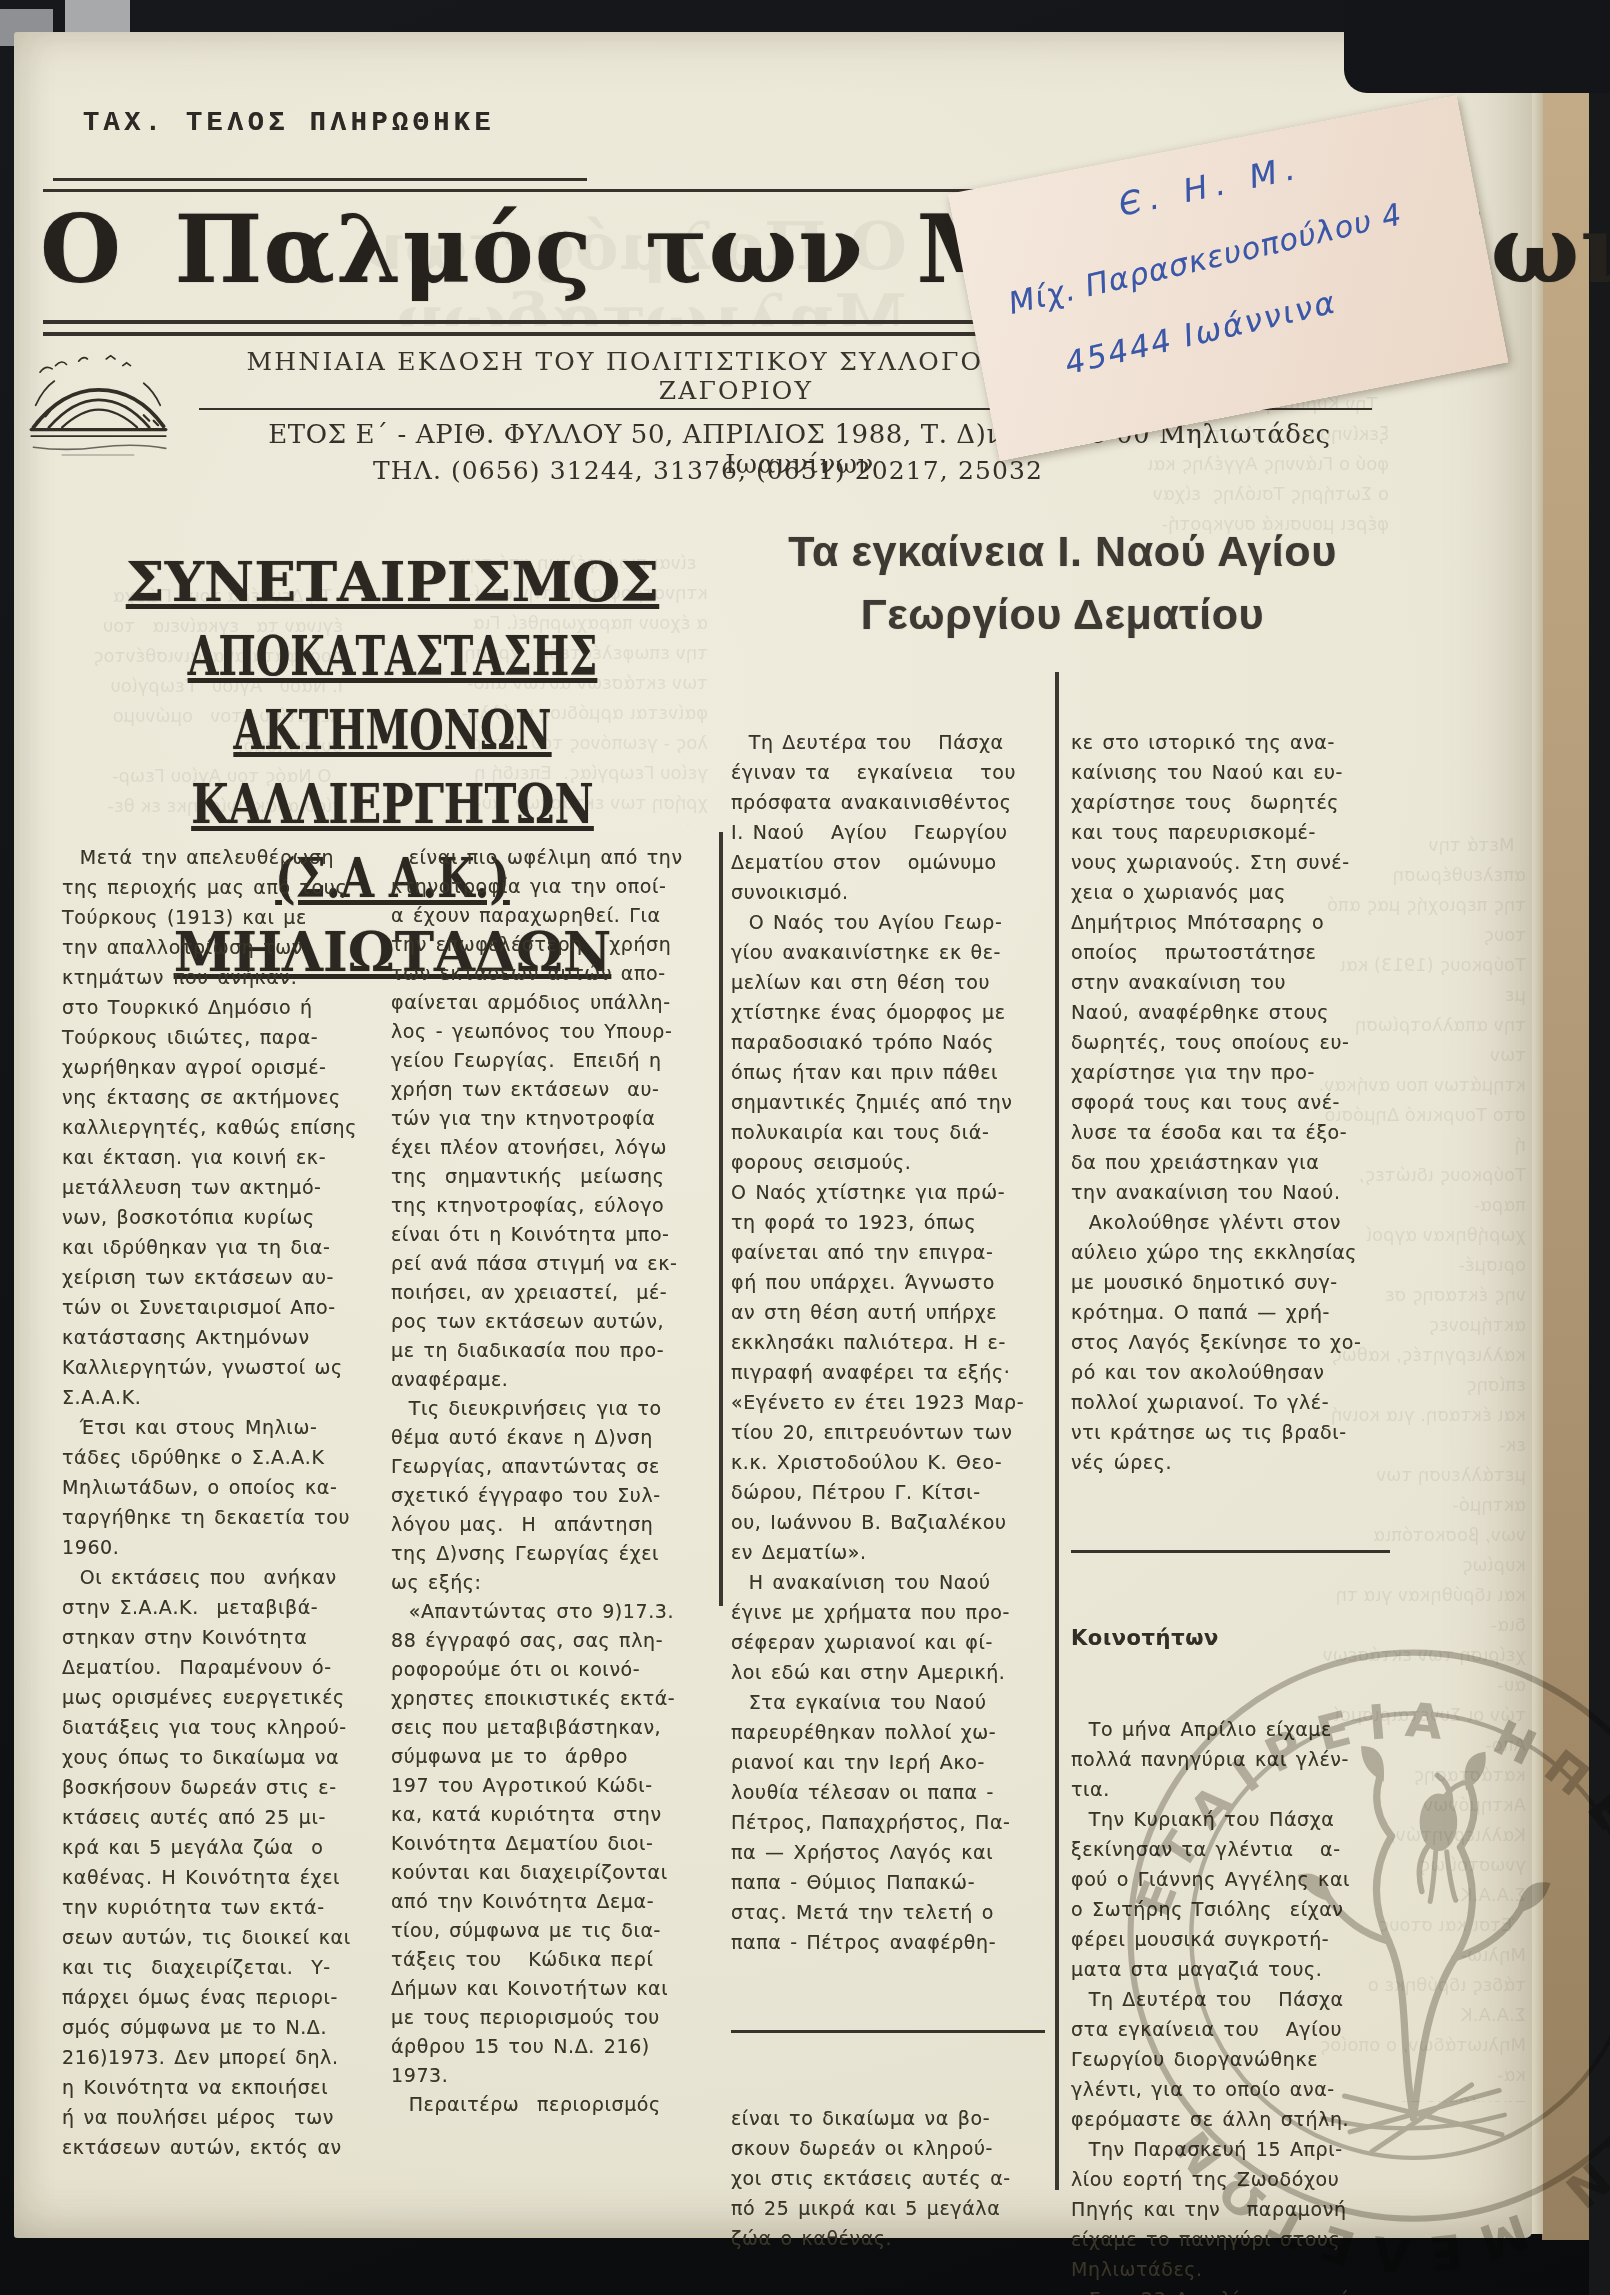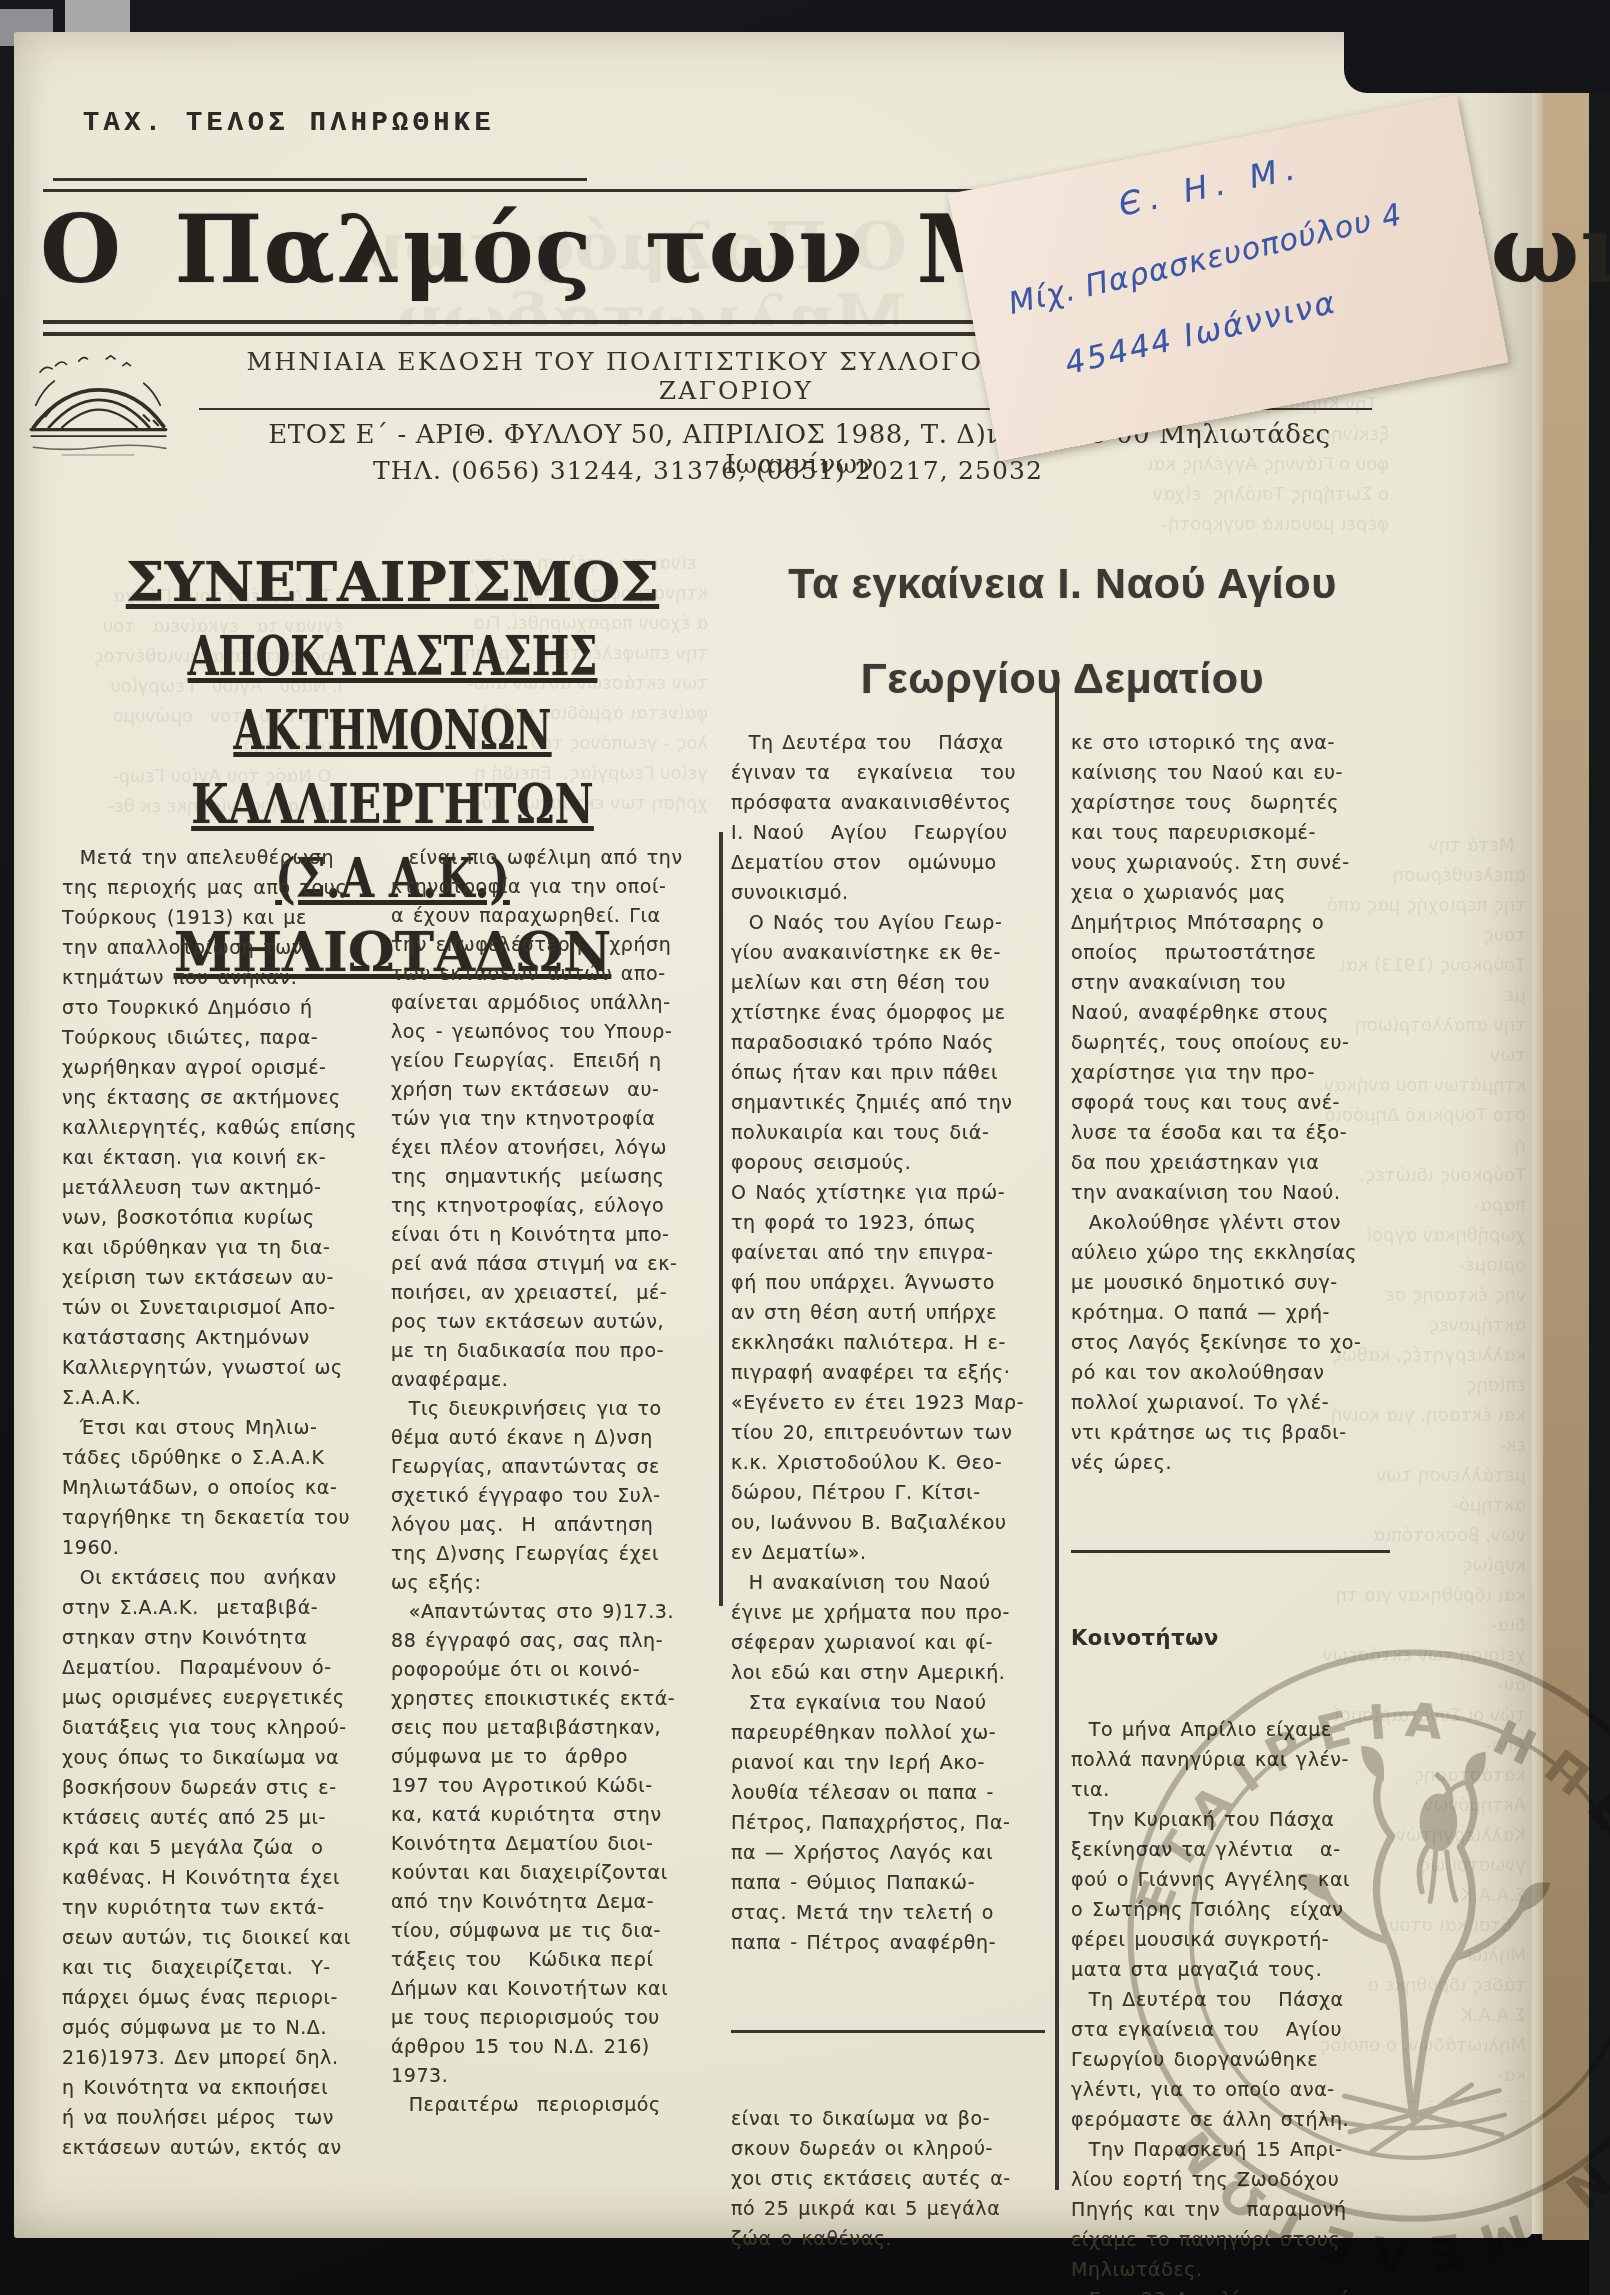--- a/index.html
+++ b/index.html
@@ -48,21 +48,21 @@
   .headline-left .hl{font-size:55px;line-height:74px;transform-origin:50% 50%;
                      text-shadow:0 0 1.1px rgba(43,39,33,.6);}
   .headline-left .hl:nth-child(1){transform:scaleX(1.0);}
   .headline-left .hl:nth-child(2){transform:scaleX(.72);}
   .headline-left .hl:nth-child(3){transform:scaleX(.78);}
   .headline-left .hl:nth-child(4){transform:scaleX(.96);}
 
   .headline-right{position:absolute;left:736px;top:520px;width:653px;text-align:center;
                   font-family:"Liberation Sans",sans-serif;font-weight:bold;color:#3d3933;}
   .headline-right .hl{font-size:43px;line-height:63px;letter-spacing:0.6px;
-                      text-shadow:0 0 1.1px rgba(61,57,51,.5);margin-top:32px;}
+                      text-shadow:0 0 1.1px rgba(61,57,51,.5);}
 
   .col{position:absolute;white-space:pre-wrap;color:#393529;font-size:19px;
        letter-spacing:0.6px;word-spacing:2.2px;text-shadow:0 0 0.6px rgba(57,53,41,.45);}
   .c1{left:62px; top:842px;width:324px;line-height:30px;}
   .c2{left:391px; top:843px;width:324px;line-height:29px;}
   .c3{left:731px;top:667px;width:315px;line-height:30px;}
   .c4{left:1071px;top:667px;width:320px;line-height:30px;}
   .flowrule{height:2.8px;background:#37332c;margin:13.3px 1.1px 10px 0;}
   .subhead{font-weight:bold;font-size:21px;line-height:31px;color:#322e26;}
 

